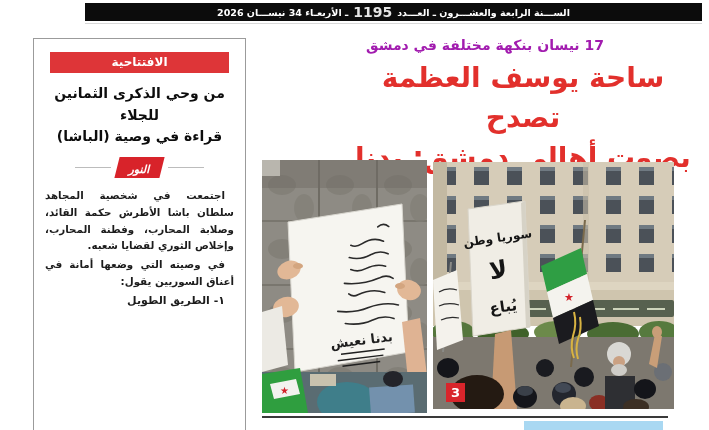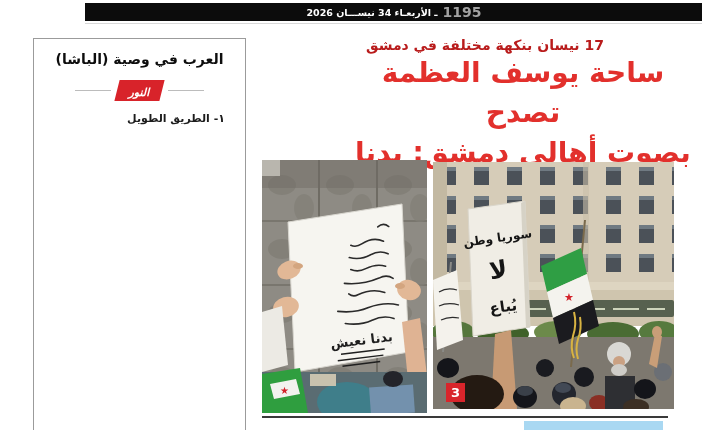--- a/index.html
+++ b/index.html
@@ -26,54 +26,59 @@
   .ed-logo{transform:skewX(-14deg);padding:1px 12px;margin:0 6px;}
   .ed-logo span{display:inline-block;transform:skewX(14deg);font-style:italic;font-weight:bold;
                 font-size:11px;color:#fff;}
   .ed-body{margin:9px 11px 0;font-size:10.3px;font-weight:bold;color:#1c1c1c;line-height:1.63;
            text-align:justify;}
   .ed-body p{margin:0 0 2px;text-indent:9px;}
   .ed-subhead{margin:8px 0 2px;font-size:11px;text-indent:9px;}
 
   
   .lead{position:absolute;left:345px;top:37px;width:356px;text-align:center;direction:rtl;}
-  .kicker{display:block;font-size:14px;font-weight:bold;color:#b91c1c;transform:translateX(-38px);}
-  .headline{font-weight:bold;font-size:28px;line-height:1.42;}
+  .kicker{display:block;font-size:14px;font-weight:bold;color:#a21caf;transform:translateX(-38px);}
+  .headline{margin-top:5px;font-weight:bold;font-size:28px;line-height:1.42;}
 
   
   .photo-center{position:absolute;left:262px;top:160px;width:165px;height:253px;}
   .photo-right{position:absolute;left:433px;top:162px;width:241px;height:247px;}
   .photo-center svg,.photo-right svg{display:block;width:100%;height:100%;}
   .badge{position:absolute;left:13px;bottom:7px;width:19px;height:19px;color:#fff;
          font-weight:bold;font-size:13px;text-align:center;line-height:19px;}
 
   .rule-bottom{position:absolute;left:262px;top:416px;width:406px;height:2px;background:#3a3a3a;}
   .blue-bar{position:absolute;left:524px;top:421px;width:139px;height:9px;}
 </style>
 </head>
 <body>
 
 <div class="page">
 
   <div class="masthead">
-    <span class="issue" style="color: #a3a3a3;">1195</span>
+    <span class="seg">الســـنة الرابعة والعشـــرون ـ العـــدد</span>
+    <span class="issue" style="color: #e5e5e5;">1195</span>
     <span class="seg">ـ الأربعـاء 34 نيســـان 2026</span>
   </div>
   <div class="masthead-rule"></div>
 
   <div class="editorial">
+    <div class="ed-label" style="background-color: rgb(222, 53, 56);">الافتتاحية</div>
     <div class="ed-title">
-      <div>العرب في وصية (الباشا)</div>
+      <div>من وحي الذكرى الثمانين للجلاء</div>
+      <div>قراءة في وصية (الباشا)</div>
     </div>
     <div class="ed-logo-row">
       <div class="hline"></div>
       <div class="ed-logo" style="background-color: rgb(216, 35, 42);"><span>النور</span></div>
       <div class="hline"></div>
     </div>
     <div class="ed-body">
+      <p>اجتمعت في شخصية المجاهد سلطان باشا الأطرش حكمة القائد، وصلابة المحارب، وفطنة المحارب، وإخلاص الثوري لقضايا شعبه.</p>
+      <p>في وصيته التي وضعها أمانة في أعناق السوريين يقول:</p>
       <p class="ed-subhead">١- الطريق الطويل</p>
 
     </div>
   </div>
 
   <div class="lead">
     <span class="kicker">17 نيسان بنكهة مختلفة في دمشق</span>
     <div class="headline" style="color: rgb(226, 48, 44);">
       <div>ساحة يوسف العظمة تصدح</div>
       <div>بصوت أهالي دمشق: بدنا نعيش!</div>

